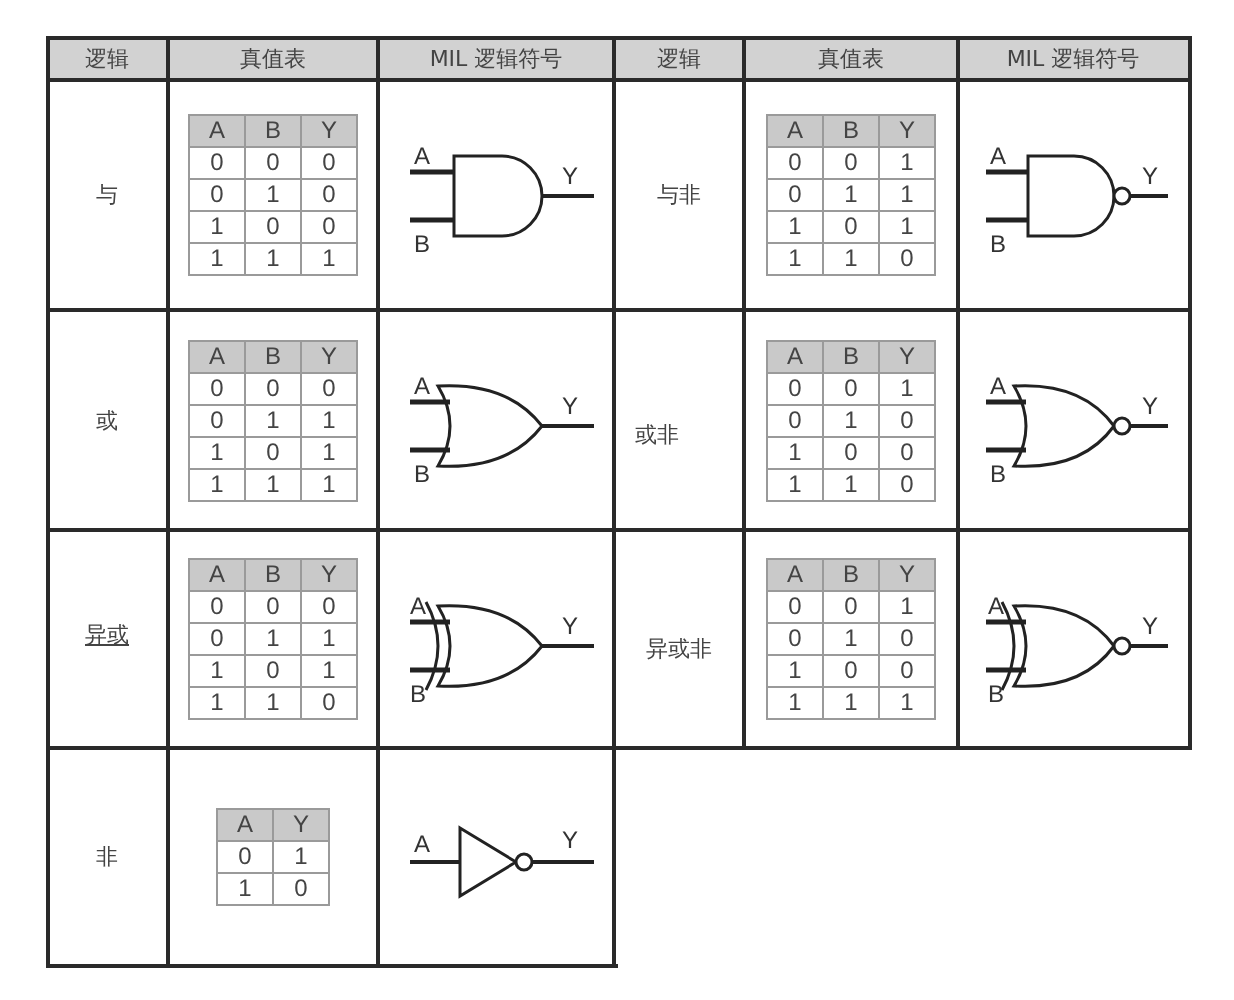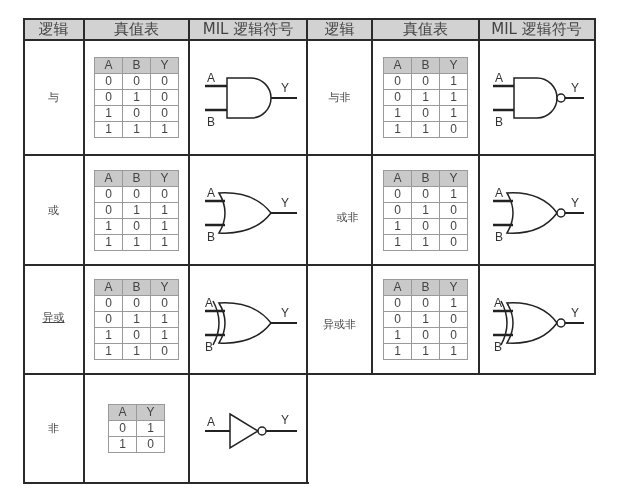--- a/index.html
+++ b/index.html
@@ -1,20 +1,20 @@
 <!DOCTYPE html>
 <html><head>
 <meta charset="utf-8">
 <style>
   html, body { margin:0; padding:0; background:#ffffff; }
   body { width:617px; height:500px; position:relative; overflow:hidden;
          font-family:"DejaVu Sans", "Liberation Sans", sans-serif; color:#333; }
   .grid { position:absolute; left:23px; top:18px; }
   .cell { position:absolute; box-sizing:border-box; display:flex; align-items:center; justify-content:center; }
-  .hdr { background:#d2d2d2; font-size:15px; color:#444; }
+  .hdr { background:#d2d2d2; font-size:11px; color:#444; }
   .name { font-size:11px; color:#444; }
   .line-h { position:absolute; height:2px; background:#2a2a2a; }
   .line-v { position:absolute; width:2px; background:#2a2a2a; }
   table.tt { border-collapse:collapse; font-family:"Liberation Sans","DejaVu Sans",sans-serif; font-size:12px; color:#444; }
   table.tt td { border:1px solid #9a9a9a; width:27px; height:15px; text-align:center; padding:0; line-height:15px; }
   table.tt tr.th td { background:#c9c9c9; }
   svg text { font-family:"Liberation Sans","DejaVu Sans",sans-serif; font-size:12px; fill:#333; }
 </style>
 </head>
 <body>
@@ -25,21 +25,21 @@
   <div class="cell hdr" style="left:61px;top:0;width:105px;height:22px;">真值表</div>
   <div class="cell hdr" style="left:166px;top:0;width:118px;height:22px;">MIL 逻辑符号</div>
 
   <div class="cell hdr" style="left:284px;top:0;width:65px;height:22px;">逻辑</div>
   <div class="cell hdr" style="left:349px;top:0;width:107px;height:22px;">真值表</div>
   <div class="cell hdr" style="left:456px;top:0;width:115px;height:22px;">MIL 逻辑符号</div>
 
   <div class="cell name" style="left:0;top:22px;width:61px;height:115px;">与</div>
   <div class="cell name" style="left:284px;top:22px;width:65px;height:115px;font-family:Liberation Mono, monospace;">与非</div>
   <div class="cell name" style="left:0;top:137px;width:61px;height:110px;">或</div>
-  <div class="cell name" style="left:292px;top:137px;width:65px;height:124px;">或非</div>
+  <div class="cell name" style="left:273px;top:137px;width:65px;height:124px;">或非</div>
   <div class="cell name" style="left:0;top:247px;width:61px;height:104px;text-decoration:underline;">异或</div>
   <div class="cell name" style="left:284px;top:247px;width:65px;height:118px;">异或非</div>
   <div class="cell name" style="left:0;top:356px;width:61px;height:109px;">非</div>
 
   <div class="cell" style="left:61px;top:22px;width:105px;height:115px;">
     <table class="tt">
       <tbody>
           <tr class="th">
             <td>A</td>
             <td>B</td>

